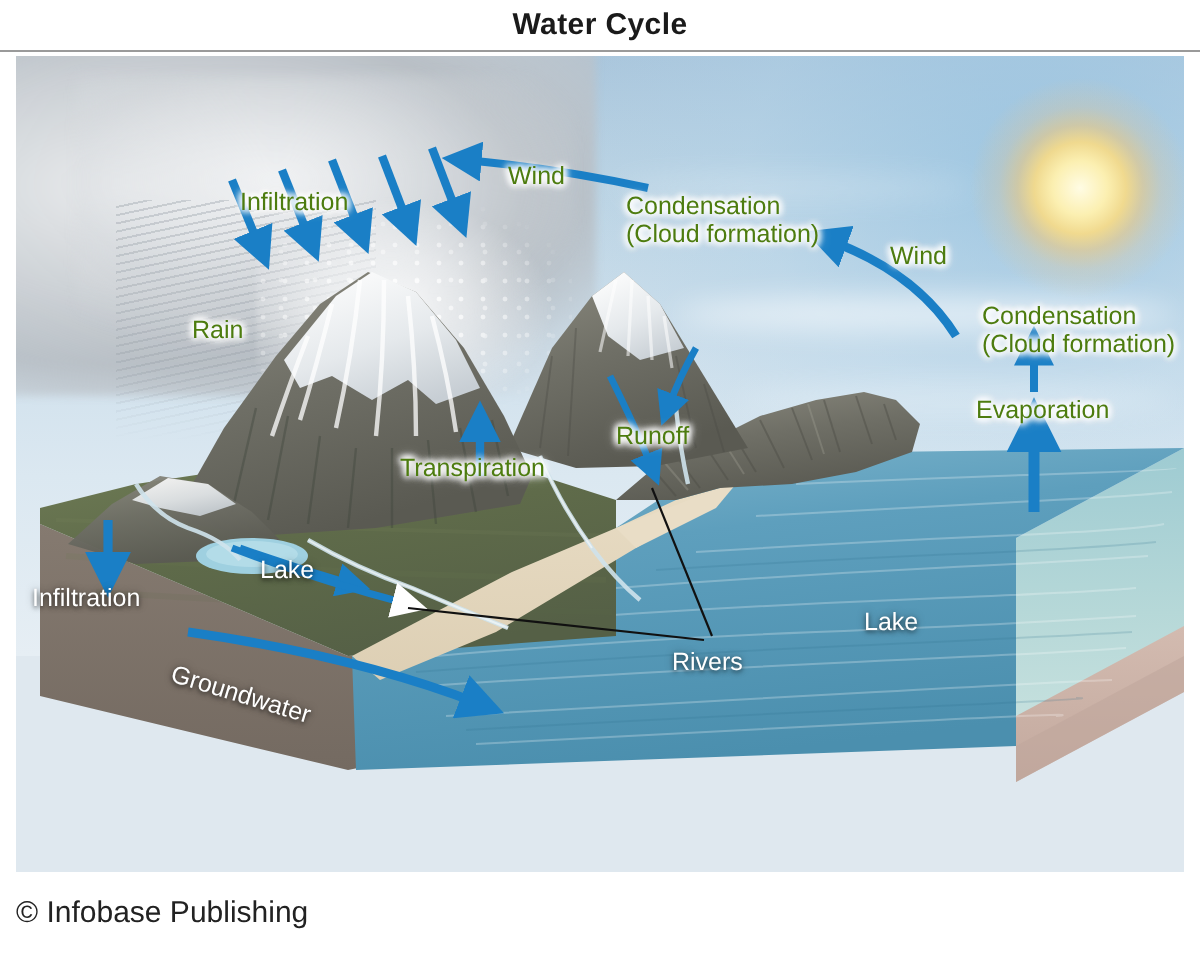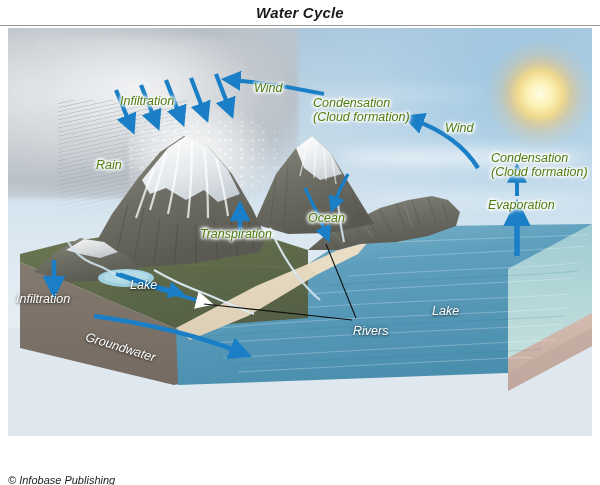--- a/index.html
+++ b/index.html
@@ -3,21 +3,21 @@
 <meta charset="utf-8">
 <title>Water Cycle</title>
 <style>
   html,body{margin:0;padding:0;}
   body{
     width:600px;height:485px;
     background:#ffffff;
     font-family:"Liberation Sans", sans-serif;
     overflow:hidden;
   }
-  #page{position:relative;width:496px;height:485px;background:#fff;font-style:italic;}
+  #page{position:relative;width:496px;height:485px;background:#fff;}
 
   
   #title-bar{
     position:absolute;left:0;top:0;width:600px;height:26px;
     background:#ffffff;
     border-bottom:1px solid #9a9a9a;
     box-sizing:border-box;
   }
   #title-text{
     position:absolute;left:0;top:4px;width:600px;
@@ -118,22 +118,22 @@
     color:#ffffff;
     text-shadow:0 1px 2px rgba(0,0,0,.55), 0 0 4px rgba(0,0,0,.35);
   }
   .lbl.two-line{white-space:normal;text-align:center;}
 
   
   #overlay{position:absolute;left:0;top:0;width:584px;height:408px;}
 
   
   #credit{
-    position:absolute;left:8px;top:474px;
-    font-size:11px;color:#222;
+    position:absolute;left:8px;top:448px;
+    font-size:15px;color:#222;
   }
 </style>
 </head>
 <body>
 
 <div id="page">
 
   <div id="title-bar">
     <div id="title-text">Water Cycle</div>
   </div>
@@ -395,31 +395,31 @@
 
     <div class="lbl halo" style="left:437px;top:93px;">Wind</div>
 
     <div class="lbl halo two-line" style="left:483px;top:123px;width:150px;text-align:left;">
       <span>Condensation</span><br>
       <span>(Cloud formation)</span>
     </div>
 
     <div class="lbl halo" style="left:480px;top:170px;">Evaporation</div>
 
-    <div class="lbl halo" style="left:300px;top:183px;">Ocean</div>
+    <div class="lbl halo" style="left:300px;top:183px;">Runoff</div>
 
     <div class="lbl halo" style="left:192px;top:199px;">Transpiration</div>
 
     <div class="lbl white" style="left:122px;top:250px;">Lake</div>
 
     <div class="lbl white" style="left:8px;top:264px;">Infiltration</div>
 
     <div class="lbl white" style="left:80px;top:302px;transform:rotate(17deg);transform-origin:left top;">Groundwater</div>
 
-    <div class="lbl white" style="left:345px;top:296px;">Rivers</div>
+    <div class="lbl white" style="left:328px;top:296px;">Rivers</div>
 
     <div class="lbl white" style="left:424px;top:276px;">Lake</div>
 
   </div>
 
   <div id="credit">© Infobase Publishing</div>
 
 </div>
 
 </body></html>

